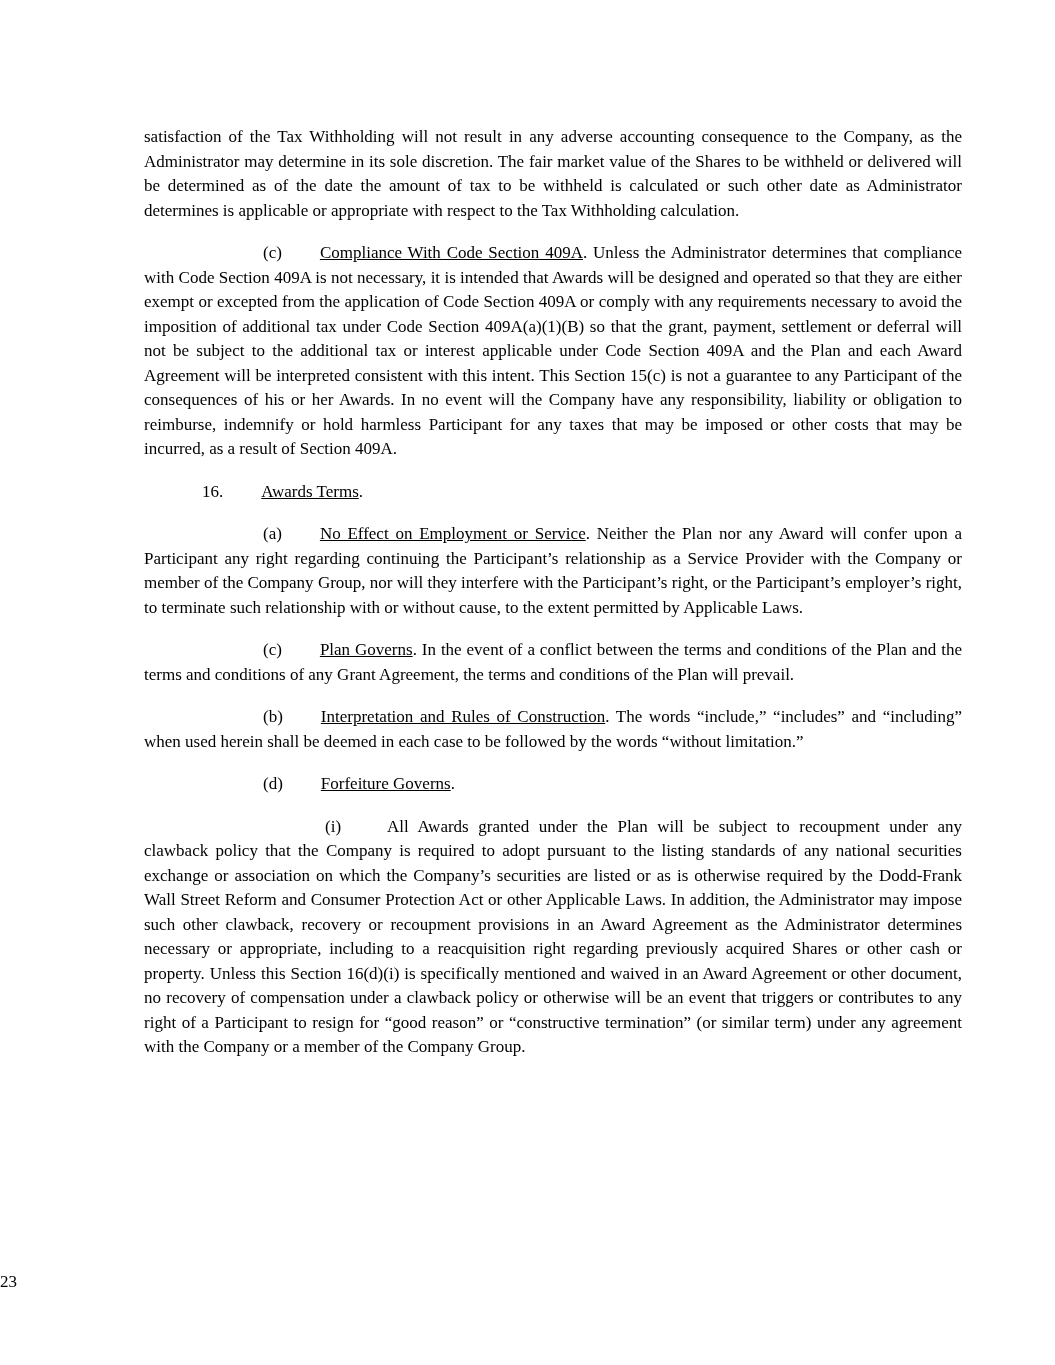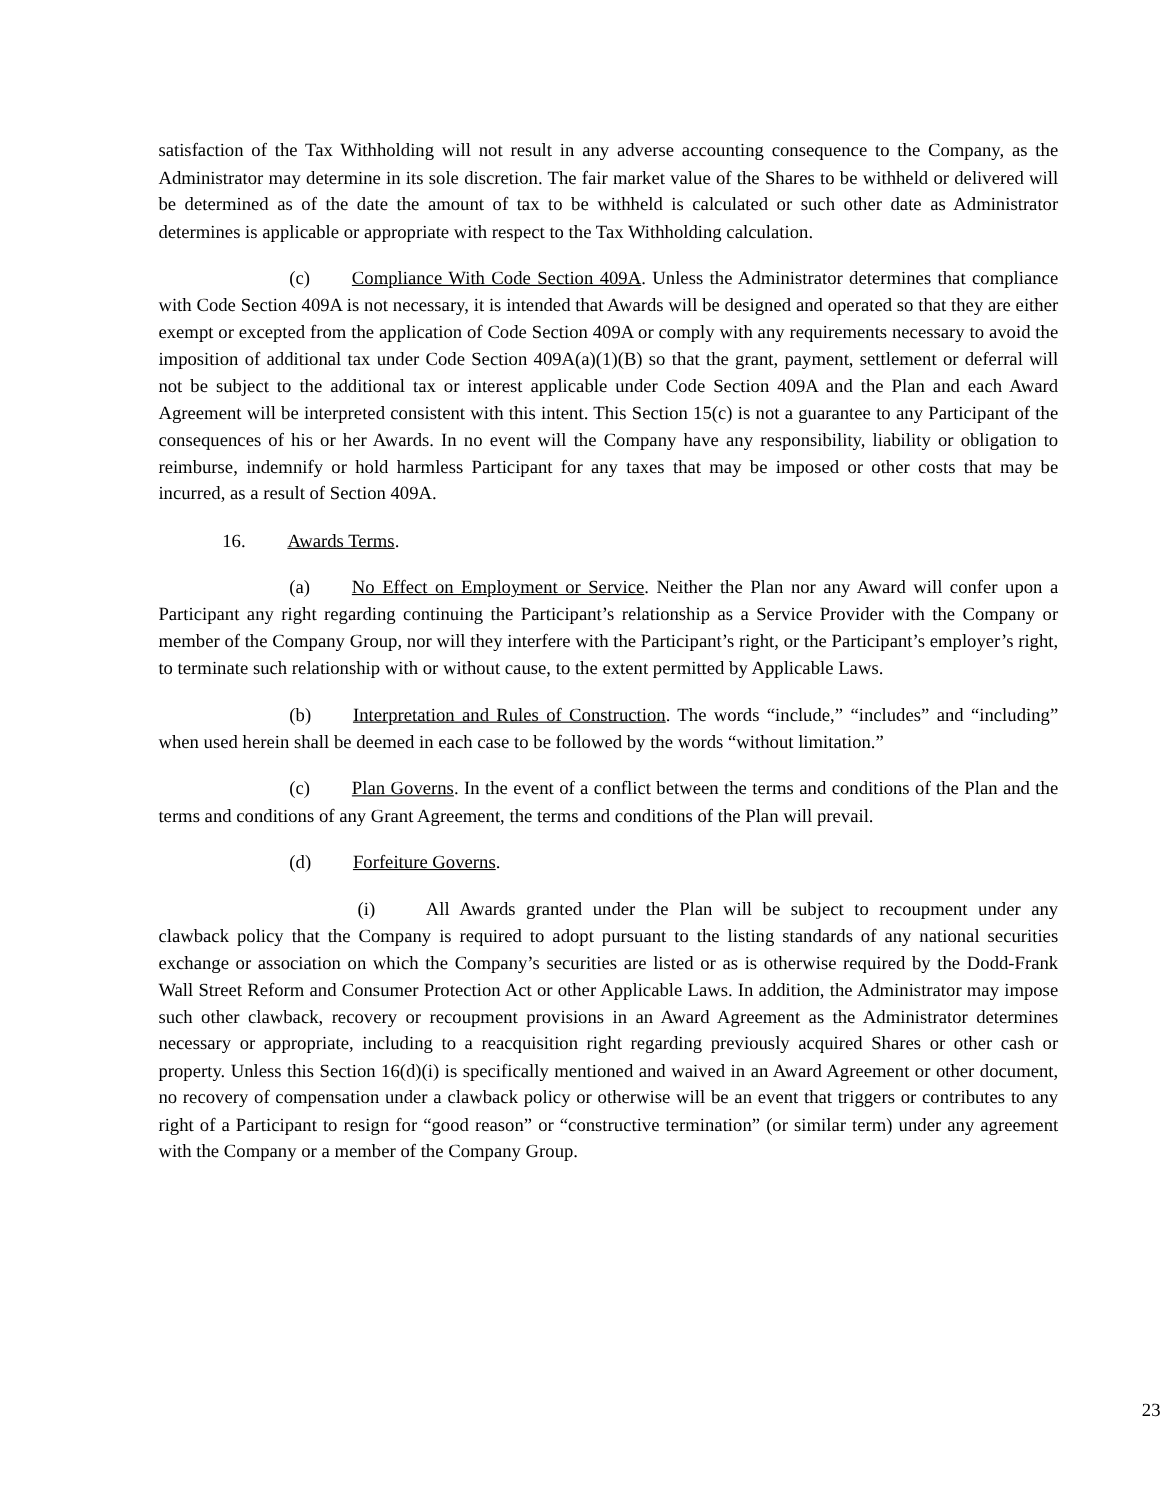--- a/index.html
+++ b/index.html
@@ -41,43 +41,43 @@
   .tab-wide {
     display: inline-block;
     width: 46px;
   }
   .u { text-decoration: underline; }
   .footer {
     position: absolute;
     left: 0;
     top: 1270px;
     width: 100%;
-    text-align: right;
+    text-align: left;
     font-family: "Liberation Serif", "DejaVu Serif", serif;
     font-size: 17px;
     color: #000000;
   }
 </style>
 </head>
 <body>
 
 <div class="sheet">
   <div class="content">
 
     <p class="p-cont"><span>satisfaction of the Tax Withholding will not result in any adverse accounting consequence to the Company, as the Administrator may determine in its sole discretion. The fair market value of the Shares to be withheld or delivered will be determined as of the date the amount of tax to be withheld is calculated or such other date as Administrator determines is applicable or appropriate with respect to the Tax Withholding calculation.</span></p>
 
     <p class="p-sub"><span>(c)</span><span class="tab"></span><span class="u">Compliance With Code Section 409A</span><span>. Unless the Administrator determines that compliance with Code Section 409A is not necessary, it is intended that Awards will be designed and operated so that they are either exempt or excepted from the application of Code Section 409A or comply with any requirements necessary to avoid the imposition of additional tax under Code Section 409A(a)(1)(B) so that the grant, payment, settlement or deferral will not be subject to the additional tax or interest applicable under Code Section 409A and the Plan and each Award Agreement will be interpreted consistent with this intent. This Section 15(c) is not a guarantee to any Participant of the consequences of his or her Awards. In no event will the Company have any responsibility, liability or obligation to reimburse, indemnify or hold harmless Participant for any taxes that may be imposed or other costs that may be incurred, as a result of Section 409A.</span></p>
 
     <p class="p-num"><span>16.</span><span class="tab"></span><span class="u">Awards Terms</span><span>.</span></p>
 
     <p class="p-sub"><span>(a)</span><span class="tab"></span><span class="u">No Effect on Employment or Service</span><span>. Neither the Plan nor any Award will confer upon a Participant any right regarding continuing the Participant’s relationship as a Service Provider with the Company or member of the Company Group, nor will they interfere with the Participant’s right, or the Participant’s employer’s right, to terminate such relationship with or without cause, to the extent permitted by Applicable Laws.</span></p>
 
+    <p class="p-sub"><span>(c)</span><span class="tab"></span><span class="u">Plan Governs</span><span>. In the event of a conflict between the terms and conditions of the Plan and the terms and conditions of any Grant Agreement, the terms and conditions of the Plan will prevail.</span></p>
+
     <p class="p-sub"><span>(b)</span><span class="tab"></span><span class="u">Interpretation and Rules of Construction</span><span>. The words “include,” “includes” and “including” when used herein shall be deemed in each case to be followed by the words “without limitation.”</span></p>
-
-    <p class="p-sub"><span>(c)</span><span class="tab"></span><span class="u">Plan Governs</span><span>. In the event of a conflict between the terms and conditions of the Plan and the terms and conditions of any Grant Agreement, the terms and conditions of the Plan will prevail.</span></p>
 
     <p class="p-sub"><span>(d)</span><span class="tab"></span><span class="u">Forfeiture Governs</span><span>.</span></p>
 
     <p class="p-rom"><span>(i)</span><span class="tab-wide"></span><span>All Awards granted under the Plan will be subject to recoupment under any clawback policy that the Company is required to adopt pursuant to the listing standards of any national securities exchange or association on which the Company’s securities are listed or as is otherwise required by the Dodd-Frank Wall Street Reform and Consumer Protection Act or other Applicable Laws. In addition, the Administrator may impose such other clawback, recovery or recoupment provisions in an Award Agreement as the Administrator determines necessary or appropriate, including to a reacquisition right regarding previously acquired Shares or other cash or property. Unless this Section 16(d)(i) is specifically mentioned and waived in an Award Agreement or other document, no recovery of compensation under a clawback policy or otherwise will be an event that triggers or contributes to any right of a Participant to resign for “good reason” or “constructive termination” (or similar term) under any agreement with the Company or a member of the Company Group.</span></p>
 
   </div>
 
   <div class="footer">23</div>
 </div>
 

